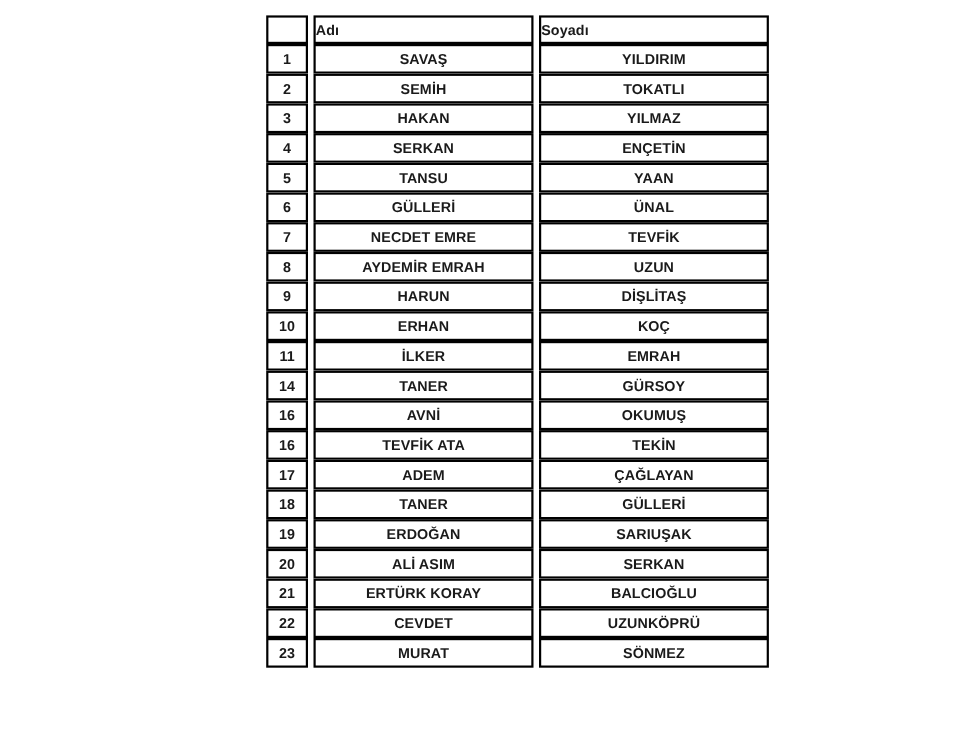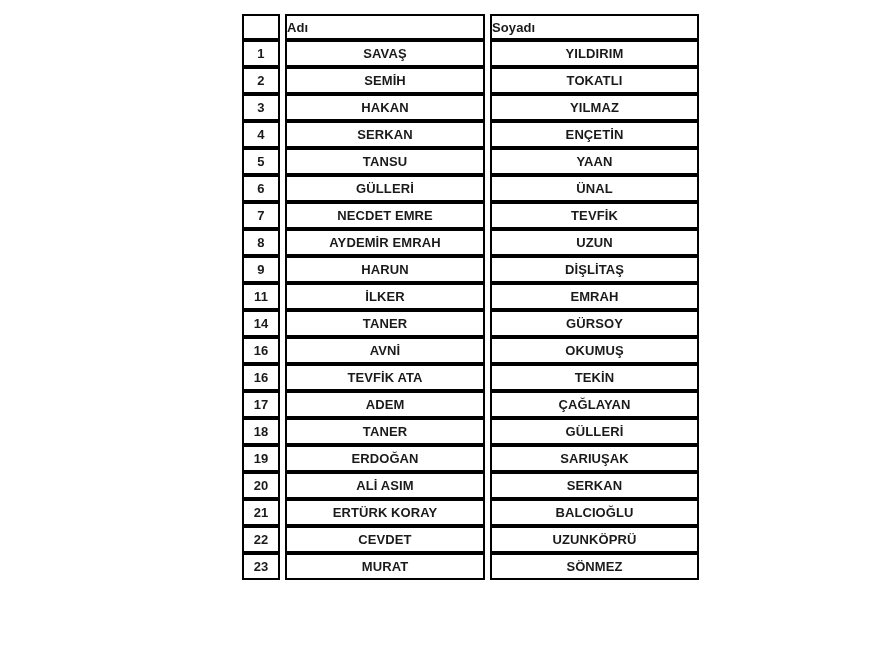--- a/index.html
+++ b/index.html
@@ -130,20 +130,25 @@
     <td class="name-cell">AYDEMİR EMRAH</td>
     <td class="name-cell">UZUN</td>
   </tr>
 
   <tr>
     <td class="num-cell">9</td>
     <td class="name-cell">HARUN</td>
     <td class="name-cell">DİŞLİTAŞ</td>
   </tr>
 
+  <tr>
+    <td class="num-cell">10</td>
+    <td class="name-cell">ERHAN</td>
+    <td class="name-cell">KOÇ</td>
+  </tr>
 
   <tr>
     <td class="num-cell">11</td>
     <td class="name-cell">İLKER</td>
     <td class="name-cell">EMRAH</td>
   </tr>
 
 
 
   <tr>

